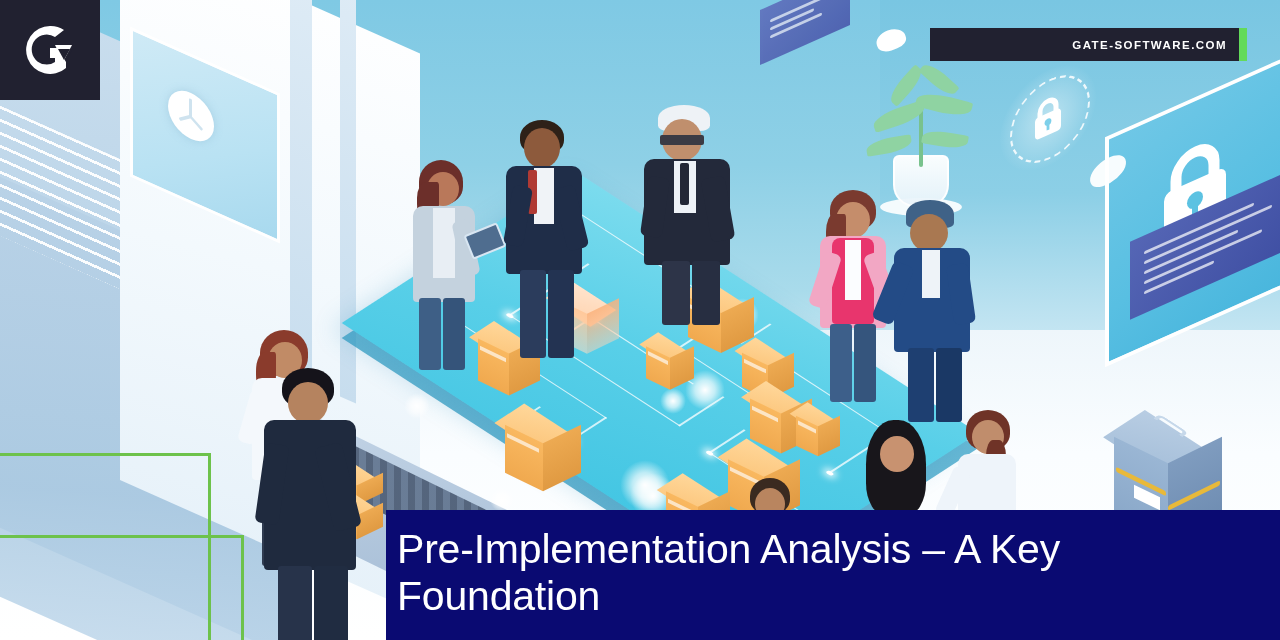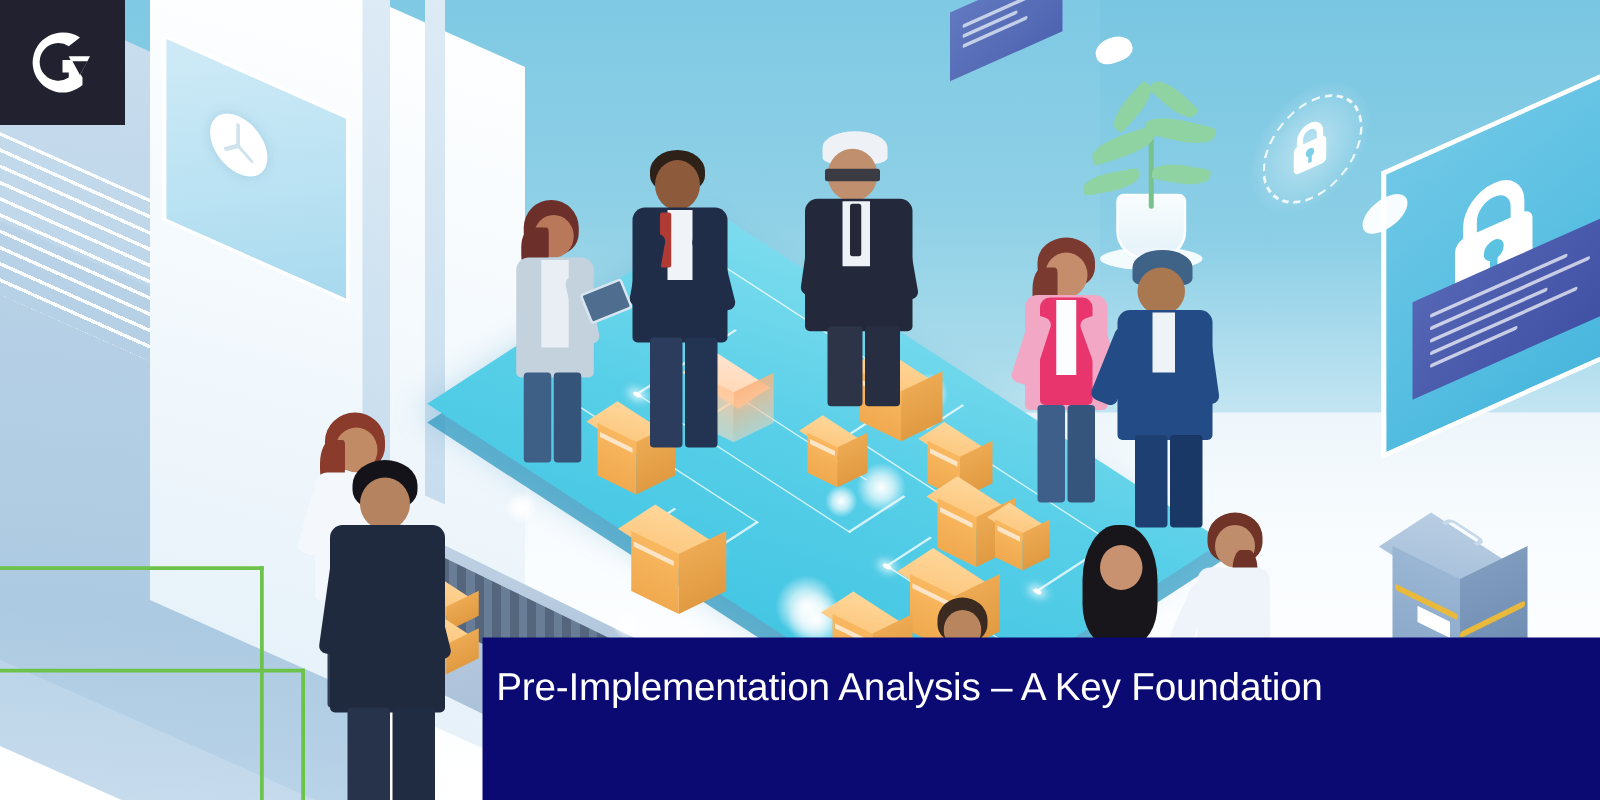--- a/index.html
+++ b/index.html
@@ -324,21 +324,21 @@
   }
 
   .title-bar {
     position:absolute; left:386px; top:510px; width:894px; height:130px;
     background:#0a0a72;
     z-index:40;
     padding:16px 20px 0 11px;
   }
   .title-text {
     color:#ffffff;
-    font-size:31px;
+    font-size:41px;
     line-height:47px;
     font-weight:normal;
     letter-spacing:-0.2px;
     white-space:pre-wrap;
   }
 </style>
 </head>
 <body>
 
 <div class="stage">
@@ -651,20 +651,24 @@
   <div class="logo-box">
     <svg width="56" height="56" viewBox="0 0 56 56" aria-hidden="true">
       <path d="M28 4 A24 24 0 1 0 44 46 L44 26 L28 26 L28 36 L33 36 L33 40
                A15 15 0 1 1 33 15 L42 8 A24 24 0 0 0 28 4 Z" fill="#ffffff"></path>
       <path d="M34 24 L52 24 L44 40 Z" fill="#212130"></path>
       <path d="M33 23 L50 23 L41 40 Z" fill="#ffffff"></path>
       <path d="M36 27 L48 27 L42 38 Z" fill="#212130"></path>
     </svg>
   </div>
 
+  <div class="url-badge">
+    <span class="url-text">GATE-SOFTWARE.COM</span>
+    <span class="accent"></span>
+  </div>
 
   <div class="green-frame-1"></div>
   <div class="green-frame-2"></div>
 
   <div class="title-bar">
     <div class="title-text">Pre-Implementation Analysis – A Key Foundation</div>
   </div>
 
 </div>
 

